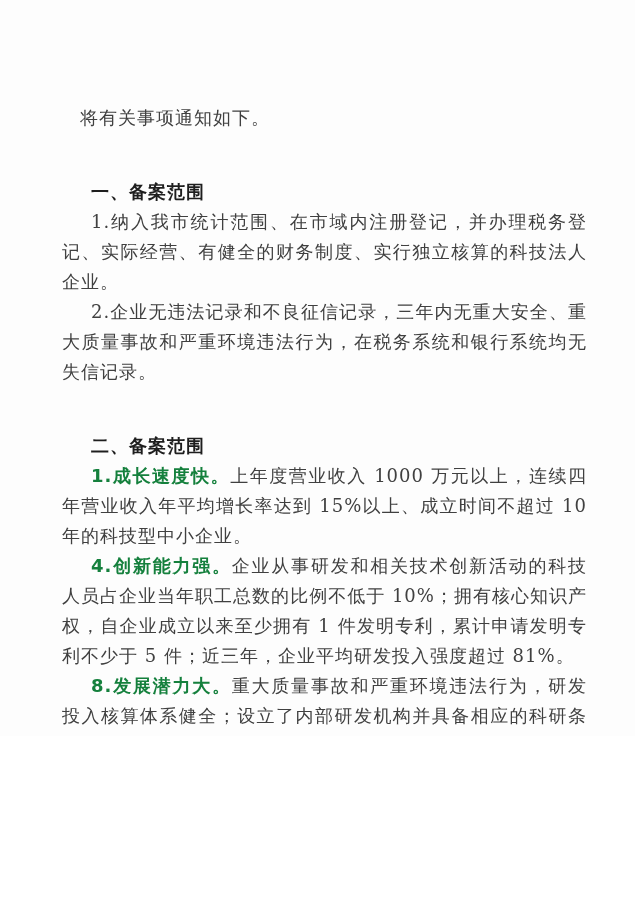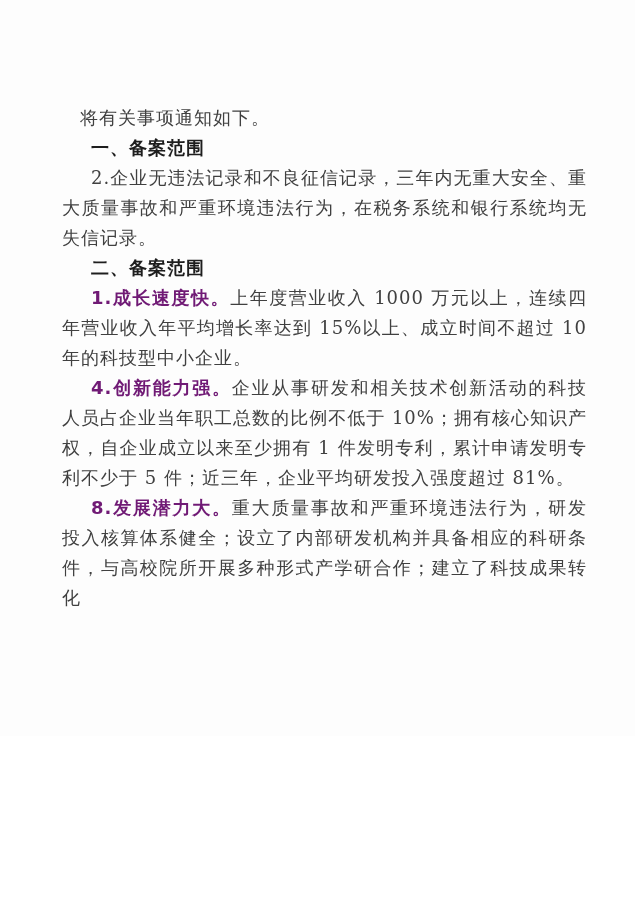--- a/index.html
+++ b/index.html
@@ -33,44 +33,46 @@
     text-justify: inter-character;
     color: #404040;
   }
   .para.indent1 { text-indent: 18px; }
   .para.indent2 { text-indent: 29px; }
   .para.heading {
     font-family: "DejaVu Sans", "Liberation Sans", sans-serif;
     font-weight: bold;
     color: #1e1e1e;
     text-align: right;
+    margin-top: 44px;
   }
   .para .lead {
     font-family: "DejaVu Sans", "Liberation Sans", sans-serif;
     font-weight: bold;
-    color: #701a75;
+    color: #15803d;
   }
   .page-number {
     position: absolute;
     top: 801px;
     right: 78px;
     font-size: 17px;
     line-height: 22px;
     color: #2e2e2e;
     letter-spacing: 2px;
     font-family: "DejaVu Serif", "Liberation Serif", serif;
   }
 </style>
 </head>
 <body>
 
 <div class="page">
   <main class="doc-body">
       <p class="para body indent1"><span>将有关事项通知如下。</span></p>
       <p class="para heading indent2"><span>一、备案范围</span></p>
+      <p class="para body indent2"><span>1.纳入我市统计范围、在市域内注册登记，并办理税务登记、实际经营、有健全的财务制度、实行独立核算的科技法人企业。</span></p>
       <p class="para body indent2"><span>2.企业无违法记录和不良征信记录，三年内无重大安全、重大质量事故和严重环境违法行为，在税务系统和银行系统均无失信记录。</span></p>
       <p class="para heading indent2"><span>二、备案范围</span></p>
       <p class="para body indent2"><strong class="lead">1.成长速度快。</strong><span>上年度营业收入 1000 万元以上，连续四年营业收入年平均增长率达到 15%以上、成立时间不超过 10 年的科技型中小企业。</span></p>
       <p class="para body indent2"><strong class="lead">4.创新能力强。</strong><span>企业从事研发和相关技术创新活动的科技人员占企业当年职工总数的比例不低于 10%；拥有核心知识产权，自企业成立以来至少拥有 1 件发明专利，累计申请发明专利不少于 5 件；近三年，企业平均研发投入强度超过 81%。</span></p>
       <p class="para body indent2"><strong class="lead">8.发展潜力大。</strong><span>重大质量事故和严重环境违法行为，研发投入核算体系健全；设立了内部研发机构并具备相应的科研条件，与高校院所开展多种形式产学研合作；建立了科技成果转化</span></p>
     </main>
   <div class="page-number">
     <span>— 2 —</span>
   </div>
 </div>

